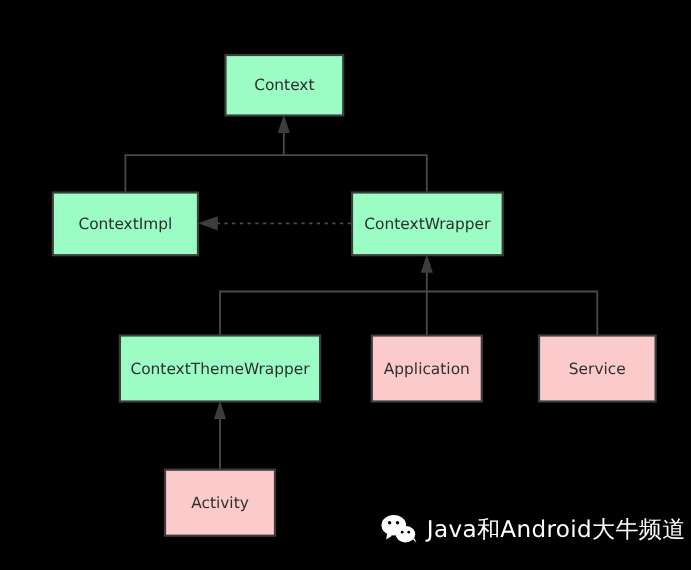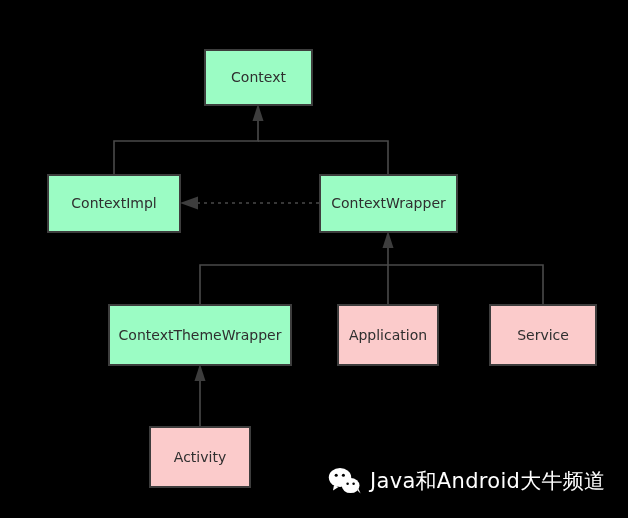--- a/index.html
+++ b/index.html
@@ -139,21 +139,21 @@
         <text class="node-label" x="543" y="336" font-size="14" fill="#2f2f2f">Service</text>
       </g>
 
       <g>
         <rect class="node-box" x="150" y="427" width="100" height="60" fill="#fbcbcb" stroke="#3d3d3d"></rect>
         <text class="node-label" x="200" y="458" font-size="14" fill="#2f2f2f">Activity</text>
       </g>
     </g>
   </svg>
 
-  <div id="watermark" style="left:328px; top:466px;">
+  <div id="watermark" style="left:346px; top:466px;">
     <svg class="wm-logo" width="34" height="30" viewBox="0 0 34 30">
 
       <ellipse cx="12" cy="11.5" rx="11.2" ry="9.4" fill="#ffffff"></ellipse>
       <polygon points="6,19 5,24.5 10.5,21" fill="#ffffff"></polygon>
       <circle cx="8.2" cy="9.2" r="1.55" fill="#000000"></circle>
       <circle cx="15.4" cy="9.2" r="1.55" fill="#000000"></circle>
 
       <ellipse cx="22.6" cy="19.6" rx="8.9" ry="7.5" fill="#ffffff"></ellipse>
       <polygon points="29.5,24.5 32.6,27.5 30.2,22.2" fill="#ffffff"></polygon>
       <circle cx="19.6" cy="17.8" r="1.25" fill="#000000"></circle>

